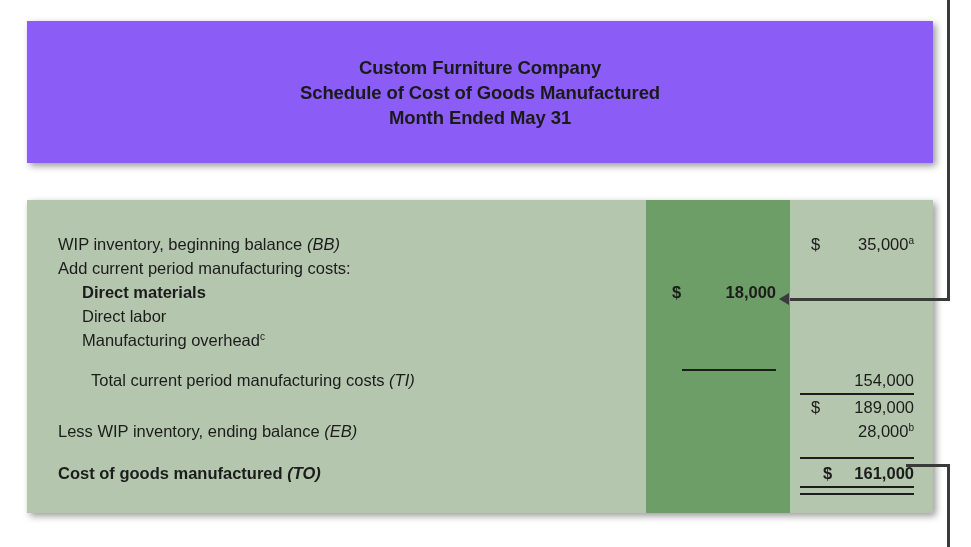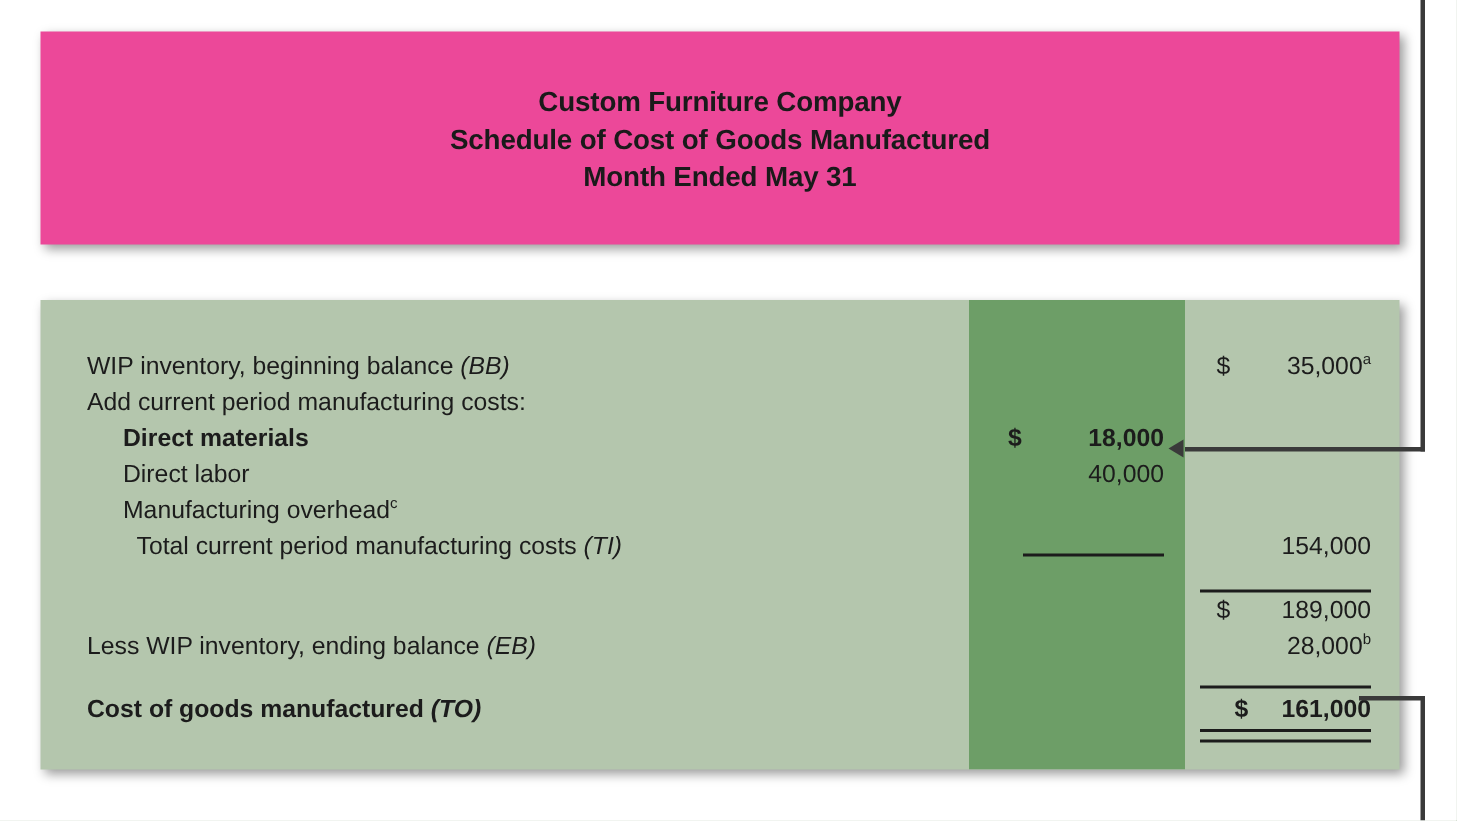--- a/index.html
+++ b/index.html
@@ -22,21 +22,21 @@
     background: #ffffff;
   }
 
   
   .title-banner {
     position: absolute;
     left: 27px;
     top: 21px;
     width: 906px;
     height: 142px;
-    background: #ec4899;
+    background: #8b5cf6;
     box-shadow: 3px 3px 7px rgba(0,0,0,0.40);
     display: flex;
     flex-direction: column;
     align-items: center;
     justify-content: center;
     box-sizing: border-box;
   }
   .title-line {
     color: #1a1a1a;
     font-weight: bold;
@@ -200,30 +200,29 @@
         <div class="row-label"><span>Add current period manufacturing costs:</span></div>
       </div>
 
       <div class="row" style="top:80px;font-weight:bold;">
         <div class="row-label indent1"><span>Direct materials</span></div>
         <div class="amt col-mid"><span class="cur">$</span><span>18,000</span></div>
       </div>
 
       <div class="row" style="top:104px;">
         <div class="row-label indent1"><span>Direct labor</span></div>
-        <div class="amt col-mid"><span>40,000</span></div>
       </div>
 
       <div class="row" style="top:128px;">
         <div class="row-label indent1"><span>Manufacturing overhead</span><sup>c</sup></div>
       </div>
 
       <div class="rule" style="left:655px; top:169px; width:94px;"></div>
 
-      <div class="row" style="top:152px;">
+      <div class="row" style="top:168px;">
         <div class="row-label indent2"><span>Total current period manufacturing costs </span><em>(TI)</em></div>
         <div class="amt col-right"><span>154,000</span></div>
       </div>
 
       <div class="rule" style="left:773px; top:193px; width:114px;"></div>
 
       <div class="row" style="top:195px;">
         <div class="amt col-right"><span class="cur">$</span><span>189,000</span></div>
       </div>
 

